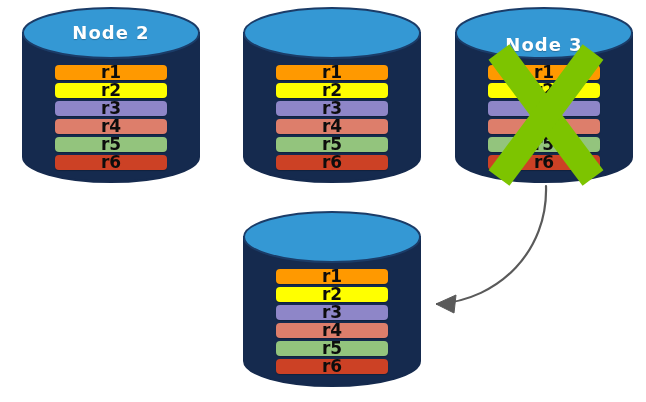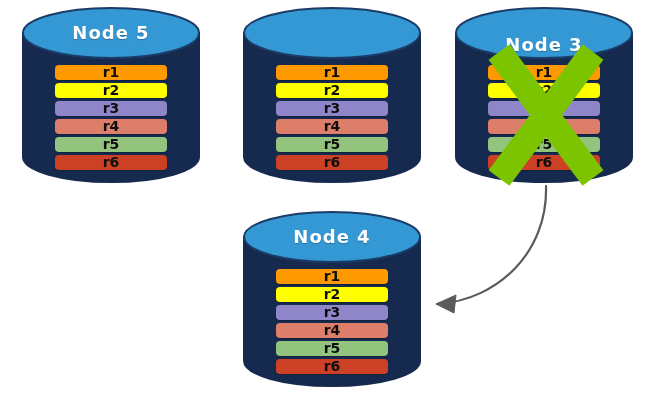--- a/index.html
+++ b/index.html
@@ -40,21 +40,21 @@
     position: absolute;
     left: 0;
     width: 100%;
   }
   .row-bar {
     position: relative;
     border-radius: 4px;
     height: 15px;
     margin: 0 auto 3px auto;
     text-align: center;
-    font-size: 14px;
+    font-size: 17px;
     font-weight: bold;
     color: #0d0d0d;
     line-height: 15px;
     box-shadow: 0 1px 1px rgba(0,0,0,0.22);
   }
   .overlay-x {
     position: absolute;
     left: 0;
     top: 0;
     pointer-events: none;
@@ -73,21 +73,21 @@
 <body>
 
 <div id="canvas">
 
   <div id="nodes-layer">
       <div class="node" style="left: 22px; top: 8px; width: 178px; height: 176px;">
         <svg class="node-svg" width="178" height="176" viewBox="0 0 178 176">
           <path d="M 1,25 L 1,149 A 88,25 0 0 0 177,149 L 177,25 Z" fill="#152A4E" stroke="#152A4E" stroke-width="2"></path>
           <ellipse cx="89" cy="25" rx="88" ry="25" fill="#3498D4" stroke="#1B3C68" stroke-width="2"></ellipse>
         </svg>
-        <div class="node-title" style="top: 14px;">Node  5</div>
+        <div class="node-title" style="top: 14px;">Node  2</div>
         <div class="rows" style="top: 57px;">
           <div class="row-bar" style="background: rgb(255, 153, 0); width: 112px;">r1</div>
           <div class="row-bar" style="background: rgb(255, 255, 0); width: 112px;">r2</div>
           <div class="row-bar" style="background: rgb(142, 134, 200); width: 112px;">r3</div>
           <div class="row-bar" style="background: rgb(221, 126, 107); width: 112px;">r4</div>
           <div class="row-bar" style="background: rgb(147, 196, 125); width: 112px;">r5</div>
           <div class="row-bar" style="background: rgb(204, 65, 37); width: 112px;">r6</div>
         </div>
       </div>
       <div class="node" style="left: 243px; top: 8px; width: 178px; height: 176px;">
@@ -123,21 +123,20 @@
             <line x1="44" y1="44" x2="138" y2="170"></line>
             <line x1="138" y1="44" x2="44" y2="170"></line>
           </g>
         </svg>
       </div>
       <div class="node" style="left: 243px; top: 212px; width: 178px; height: 176px;">
         <svg class="node-svg" width="178" height="176" viewBox="0 0 178 176">
           <path d="M 1,25 L 1,149 A 88,25 0 0 0 177,149 L 177,25 Z" fill="#152A4E" stroke="#152A4E" stroke-width="2"></path>
           <ellipse cx="89" cy="25" rx="88" ry="25" fill="#3498D4" stroke="#1B3C68" stroke-width="2"></ellipse>
         </svg>
-        <div class="node-title" style="top: 14px;">Node  4</div>
         <div class="rows" style="top: 57px;">
           <div class="row-bar" style="background: rgb(255, 153, 0); width: 112px;">r1</div>
           <div class="row-bar" style="background: rgb(255, 255, 0); width: 112px;">r2</div>
           <div class="row-bar" style="background: rgb(142, 134, 200); width: 112px;">r3</div>
           <div class="row-bar" style="background: rgb(221, 126, 107); width: 112px;">r4</div>
           <div class="row-bar" style="background: rgb(147, 196, 125); width: 112px;">r5</div>
           <div class="row-bar" style="background: rgb(204, 65, 37); width: 112px;">r6</div>
         </div>
       </div>
     </div>

